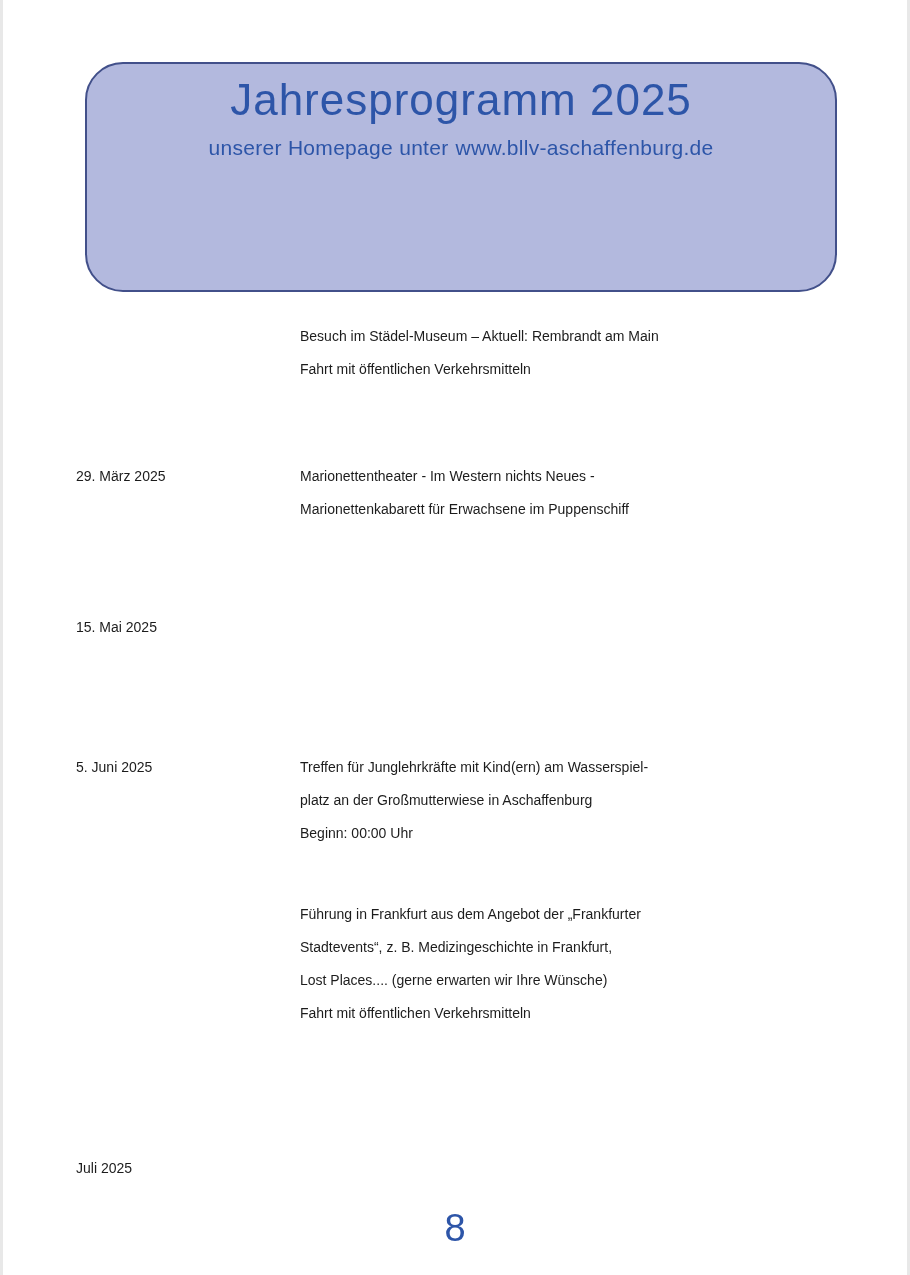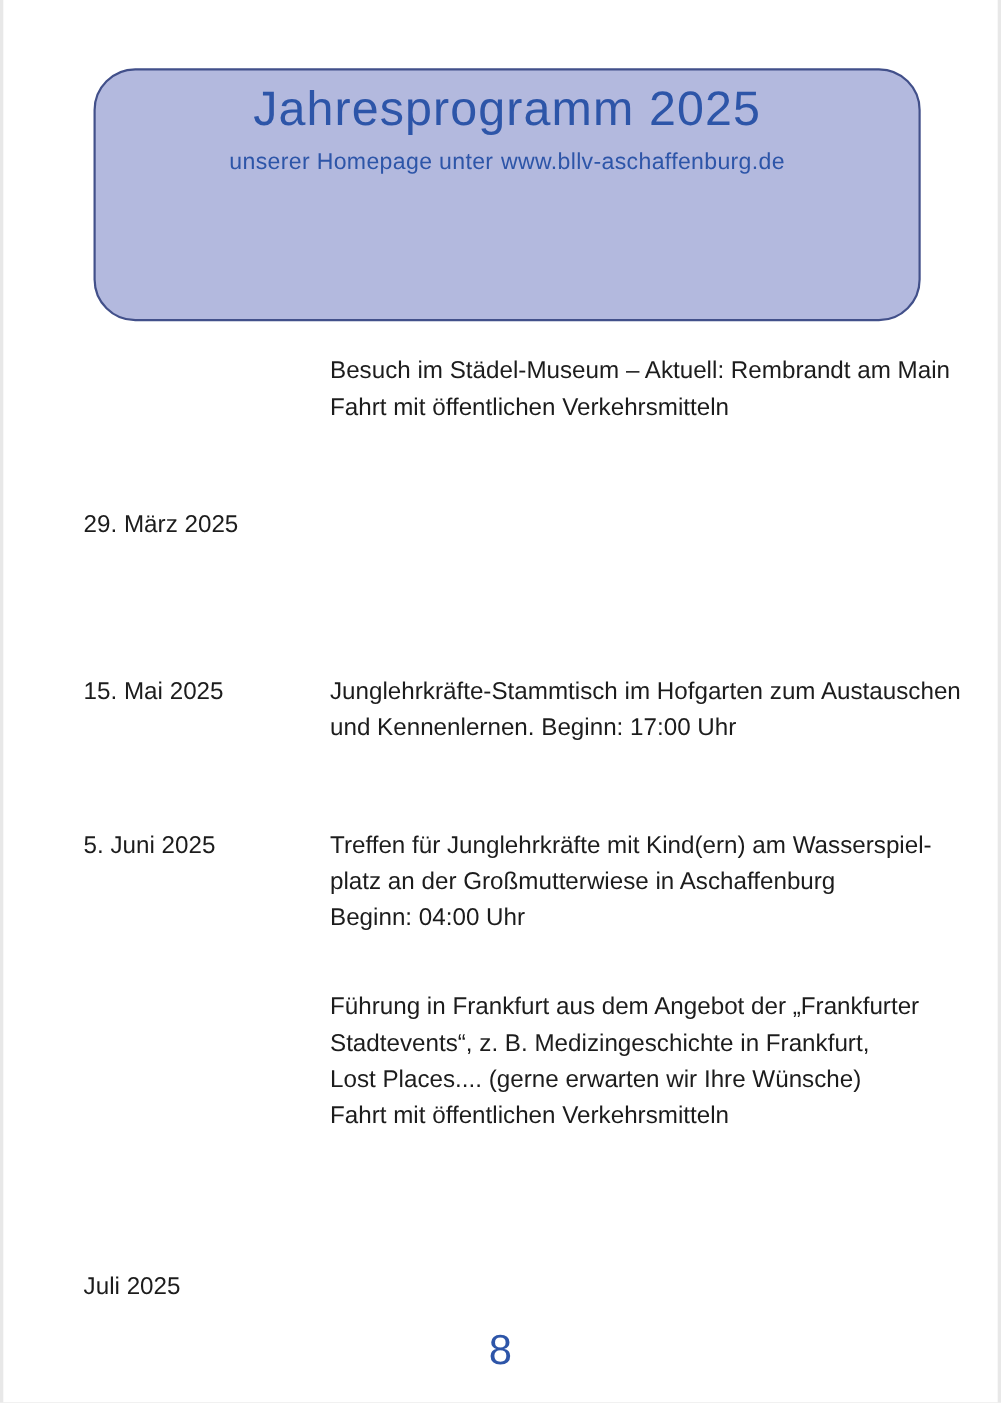--- a/index.html
+++ b/index.html
@@ -60,21 +60,21 @@
     margin-left: 0.33em;
     cursor: pointer;
   }
   
   .row {
     position: absolute;
     left: 73px;
     width: 810px;
     display: flex;
     align-items: flex-start;
-    font-size: 22px;
+    font-size: 14px;
     line-height: 33px;
   }
   .row-1 { top: 320px; }
   .row-2 { top: 460px; }
   .row-3 { top: 611px; }
   .row-4 { top: 751px; }
   .row-5 { top: 898px; }
   .row-6 { top: 1152px; }
   .date-cell {
     width: 224px;
@@ -113,33 +113,33 @@
   </div>
 
   <div class="row row-1">
     <div class="date-cell"></div>
     <div class="desc-cell">Besuch im Städel-Museum – Aktuell: Rembrandt am Main
 Fahrt mit öffentlichen Verkehrsmitteln</div>
   </div>
 
   <div class="row row-2">
     <div class="date-cell">29. März 2025</div>
+    <div class="desc-cell">Marionettentheater - Im Western nichts Neues -
+Marionettenkabarett für Erwachsene im Puppenschiff</div>
   </div>
 
   <div class="row row-3">
     <div class="date-cell">15. Mai 2025</div>
-    <div class="desc-cell">Junglehrkräfte-Stammtisch im Hofgarten zum Austauschen
-und Kennenlernen. Beginn: 17:00 Uhr</div>
   </div>
 
   <div class="row row-4">
     <div class="date-cell">5. Juni 2025</div>
     <div class="desc-cell">Treffen für Junglehrkräfte mit Kind(ern) am Wasserspiel-
 platz an der Großmutterwiese in Aschaffenburg
-Beginn: 04:00 Uhr</div>
+Beginn: 00:00 Uhr</div>
   </div>
 
   <div class="row row-5">
     <div class="date-cell"></div>
     <div class="desc-cell">Führung in Frankfurt aus dem Angebot der „Frankfurter
 Stadtevents“, z. B. Medizingeschichte in Frankfurt,
 Lost Places.... (gerne erwarten wir Ihre Wünsche)
 Fahrt mit öffentlichen Verkehrsmitteln</div>
   </div>
 

